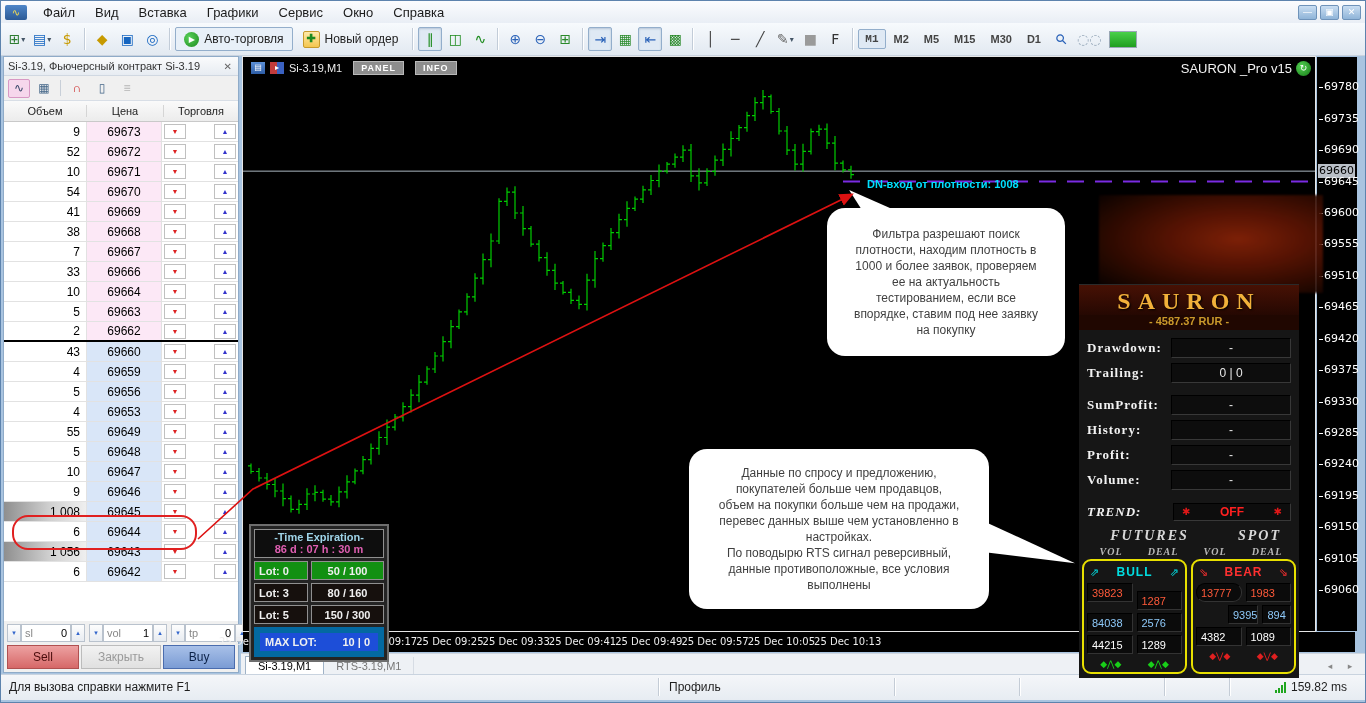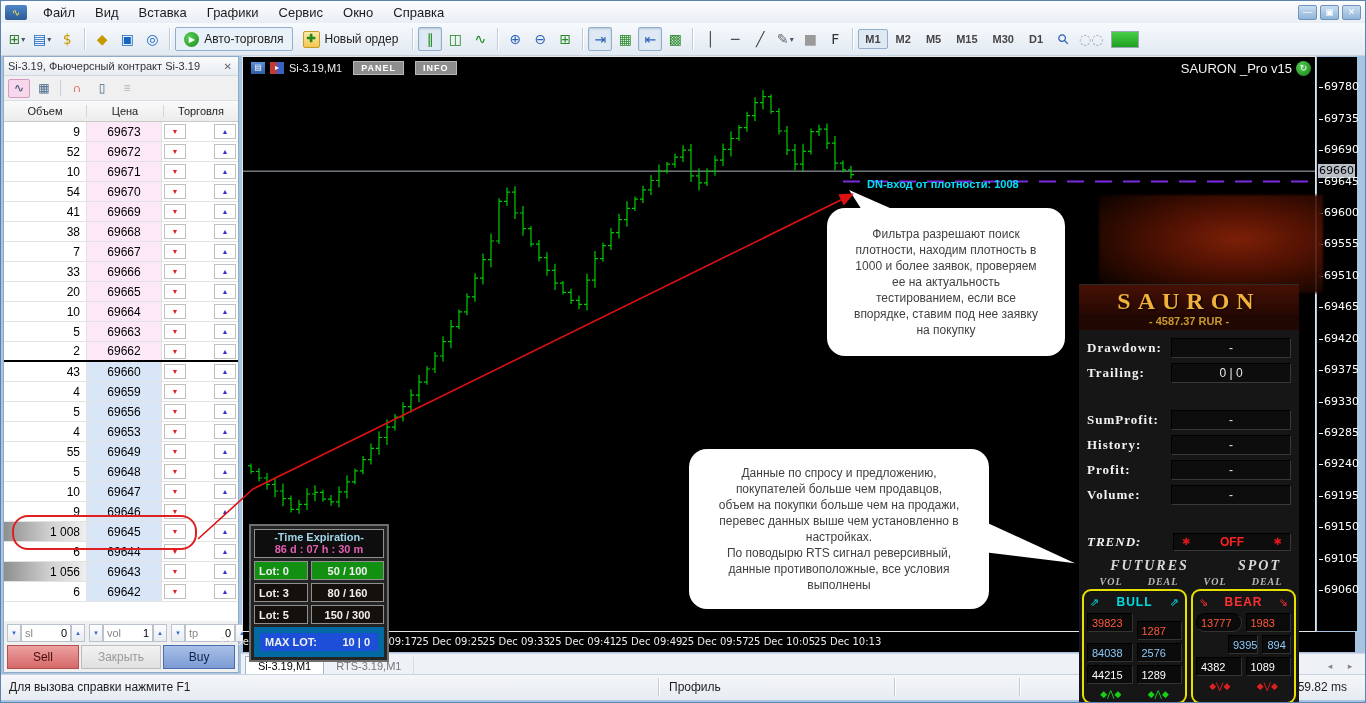--- a/index.html
+++ b/index.html
@@ -27,21 +27,21 @@
   .tb-dd{font-size:8px;color:#456;margin-left:1px;}
   .tb-textbtn{display:flex;align-items:center;gap:5px;height:24px;padding:0 8px;font-size:12px;color:#222;
               border:1px solid transparent;background:transparent;border-radius:2px;}
   .tb-textbtn.pressed{border-color:#93aecb;background:#e8f0f8;}
   .at-icon{width:15px;height:15px;border-radius:50%;background:radial-gradient(circle at 35% 35%,#57d058,#1d8a1f);
            color:#fff;font-size:8px;line-height:15px;text-align:center;}
   .no-icon{width:15px;height:15px;background:linear-gradient(#ffe9a8,#f4c64f);border:1px solid #c79a2d;border-radius:2px;
            color:#1d8a1f;font-weight:bold;font-size:11px;line-height:13px;text-align:center;}
   .tf-btn{min-width:26px;height:20px;border:1px solid transparent;background:transparent;font-size:11px;color:#444;
           font-weight:bold;border-radius:2px;}
-  .tf-btn.active{border-color:#93aecb;background:#dfe9f4;}
+  .tf-btn.active{border-color:#93aecb;background:#dfe9f4;font-family:Liberation Mono, monospace;}
   .tb-progress{width:26px;height:15px;border:1px solid #9aa7b5;background:linear-gradient(#49d049,#1f9e1f);margin-left:4px;}
   
   .dom-panel{position:absolute;left:2px;top:55px;width:236px;bottom:29px;background:#f0f0f0;
              border:1px solid #8fabc8;box-sizing:border-box;display:flex;flex-direction:column;}
   .dom-titlebar{height:18px;display:flex;align-items:center;background:linear-gradient(#fafbfc,#e7ecf2);
                 border-bottom:1px solid #d0d8e2;font-size:11px;color:#333;padding:0 4px;}
   .dom-close{margin-left:auto;border:0;background:transparent;font-size:10px;color:#666;padding:0 2px;}
   .dom-toolbar{height:24px;display:flex;align-items:center;gap:3px;padding:0 4px;border-bottom:1px solid #d8dee6;}
   .dtb-btn{width:22px;height:19px;border:1px solid transparent;background:transparent;font-size:12px;border-radius:2px;
            display:flex;align-items:center;justify-content:center;}
@@ -98,21 +98,21 @@
   .entry-label{position:absolute;left:624px;top:121px;color:#00e0ff;font-size:11px;font-weight:bold;z-index:4;}
   
   .sauron{position:absolute;left:836px;top:227px;width:220px;z-index:5;background:#161616;
           border-top:1px solid #2a2a2a;box-sizing:border-box;padding-bottom:4px;}
   .sr-title{height:30px;background:linear-gradient(#471104,#250802);color:#f2b13a;text-align:center;font-size:24px;
             font-weight:bold;font-family:"Liberation Serif",serif;letter-spacing:7px;line-height:32px;
             text-shadow:1px 1px 2px #000;}
   .sr-sub{height:15px;background:#200701;color:#c9992b;text-align:center;font-size:11px;font-weight:bold;}
   .sr-rows{padding:7px 8px 0;}
   .sr-row{display:flex;align-items:center;height:21px;margin-bottom:4px;}
-  .sr-row.gap{margin-top:26px;}
+  .sr-row.gap{margin-top:11px;}
   .sr-label{color:#f2f2f2;font-family:"Liberation Serif",serif;font-weight:bold;font-size:13px;letter-spacing:1px;}
   .sr-row.trend .sr-label{font-style:italic;}
   .sr-box{margin-left:auto;width:118px;height:18px;background:#0d0d0d;border:1px solid #383838;
           border-top-color:#000;border-left-color:#000;display:flex;align-items:center;justify-content:center;
           color:#e8e8e8;font-size:12px;}
   .sr-box.trend-box{justify-content:space-between;padding:0 8px;box-sizing:border-box;width:118px;}
   .sr-star{color:#e01818;font-size:10px;}
   .sr-off{color:#ff2020;font-weight:bold;font-size:12px;}
   .sr-sections{display:flex;margin-top:6px;}
   .sr-sections span{flex:1;text-align:center;color:#d8d8d8;font-family:"Liberation Serif",serif;
@@ -395,28 +395,20 @@
         </div>
         <div class="dom-row">
           <div class="cell vol">33</div>
           <div class="cell price ask">69666</div>
           <div class="cell trade">
             <button class="tick down">▼</button>
             <button class="tick up">▲</button>
           </div>
         </div>
         <div class="dom-row">
-          <div class="cell vol">20</div>
-          <div class="cell price ask">69665</div>
-          <div class="cell trade">
-            <button class="tick down">▼</button>
-            <button class="tick up">▲</button>
-          </div>
-        </div>
-        <div class="dom-row">
           <div class="cell vol">10</div>
           <div class="cell price ask">69664</div>
           <div class="cell trade">
             <button class="tick down">▼</button>
             <button class="tick up">▲</button>
           </div>
         </div>
         <div class="dom-row">
           <div class="cell vol">5</div>
           <div class="cell price ask">69663</div>

